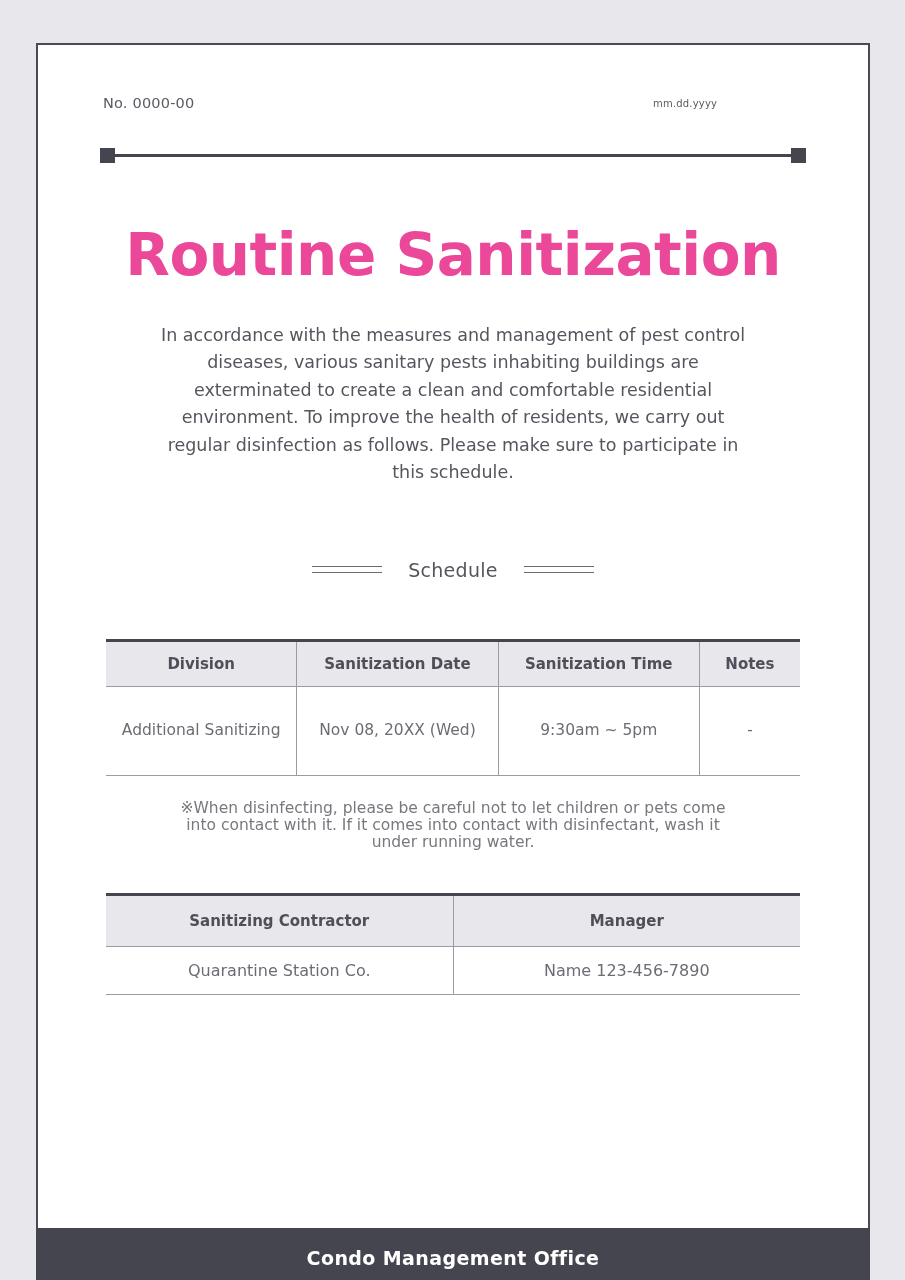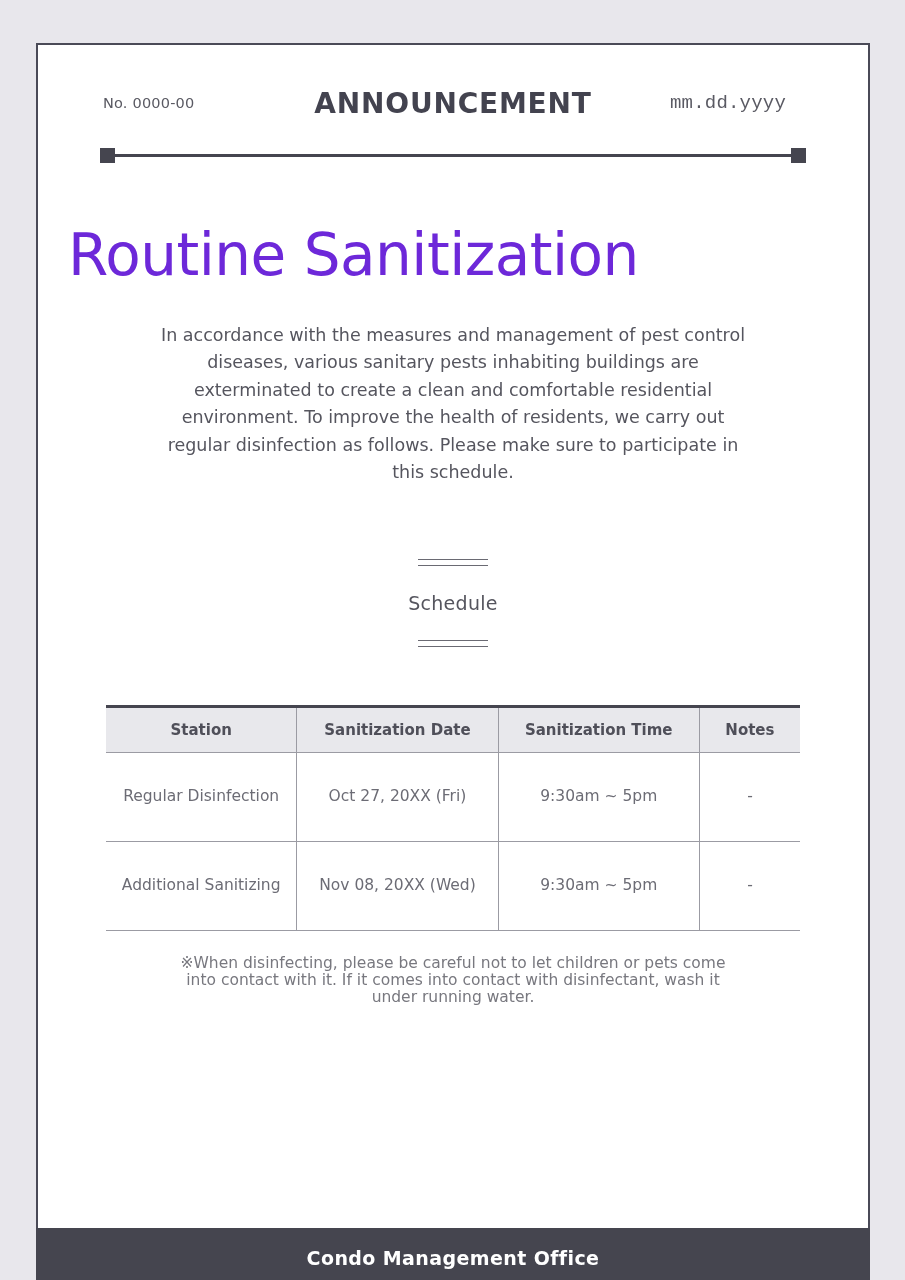--- a/index.html
+++ b/index.html
@@ -65,28 +65,27 @@
   .doc-title {
     font-size: 28px;
     font-weight: bold;
     color: #43434f;
     letter-spacing: 0.8px;
     text-align: center;
     flex: 1 1 auto;
   }
 
   .doc-date {
-    font-size: 19px;
+    font-size: 10px;
     color: #5a5a63;
     letter-spacing: 0.2px;
     white-space: nowrap;
-    text-align: center;
+    text-align: left;
     flex: 0 0 auto;
     width: 150px;
-    font-family: Liberation Mono, monospace;
   }
 
   
   .rule-bar {
     position: relative;
     height: 16px;
     margin: 8px 32px 0 32px;
     display: flex;
     align-items: center;
   }
@@ -97,24 +96,24 @@
     flex: 0 0 auto;
   }
   .rule-line {
     flex: 1 1 auto;
     height: 3px;
     background: #45454f;
   }
 
   
   .main-title {
-    text-align: left;
+    text-align: center;
     font-size: 58px;
-    font-weight: normal;
-    color: #6d28d9;
+    font-weight: bold;
+    color: #ec4899;
     letter-spacing: -0.5px;
     margin-top: 62px;
     line-height: 1.05;
   }
 
   
   .body-copy {
     margin: 36px auto 12px auto;
     width: 600px;
     text-align: center;
@@ -123,21 +122,20 @@
     color: #55555e;
   }
 
   
   .schedule-divider {
     display: flex;
     align-items: center;
     justify-content: center;
     gap: 26px;
     margin-top: 72px;
-    flex-direction: column;
   }
   .sd-rule {
     width: 70px;
     height: 7px;
     border-top: 1.5px solid #6a6a73;
     border-bottom: 1.5px solid #6a6a73;
     flex: 0 0 auto;
   }
   .sd-label {
     font-size: 19px;
@@ -251,21 +249,20 @@
 </head>
 <body>
 
 <div class="page-backdrop">
 
   <div class="sheet">
     <div class="sheet-inner">
 
       <div class="doc-header">
         <div class="doc-no">No. 0000-00</div>
-        <div class="doc-title">ANNOUNCEMENT</div>
         <div class="doc-date">mm.dd.yyyy</div>
       </div>
 
       <div class="rule-bar">
         <span class="rule-cap"></span>
         <span class="rule-line"></span>
         <span class="rule-cap"></span>
       </div>
 
       <h1 class="main-title">Routine Sanitization</h1>
@@ -275,45 +272,55 @@
       <div class="schedule-divider">
         <span class="sd-rule"></span>
         <span class="sd-label">Schedule</span>
         <span class="sd-rule"></span>
       </div>
 
       <div class="schedule-table-wrap">
         <table class="doc-table">
           <thead>
             <tr>
-              <th class="col-division">Station</th>
+              <th class="col-division">Division</th>
               <th class="col-date">Sanitization Date</th>
               <th class="col-time">Sanitization Time</th>
               <th class="col-notes">Notes</th>
             </tr>
           </thead>
           <tbody>
-            <tr>
-              <td>Regular Disinfection</td>
-              <td>Oct 27, 20XX (Fri)</td>
-              <td>9:30am ~ 5pm</td>
-              <td>-</td>
-            </tr>
             <tr>
               <td>Additional Sanitizing</td>
               <td>Nov 08, 20XX (Wed)</td>
               <td>9:30am ~ 5pm</td>
               <td>-</td>
             </tr>
           </tbody>
         </table>
       </div>
 
       <p class="table-note">※When disinfecting, please be careful not to let children or pets come into contact with it. If it comes into contact with disinfectant, wash it under running water.</p>
 
+      <div class="contact-table-wrap">
+        <table class="contact-table">
+          <thead>
+            <tr>
+              <th>Sanitizing Contractor</th>
+              <th>Manager</th>
+            </tr>
+          </thead>
+          <tbody>
+            <tr>
+              <td>Quarantine Station Co.</td>
+              <td>Name 123-456-7890</td>
+            </tr>
+          </tbody>
+        </table>
+      </div>
 
     </div>
   </div>
 
   <div class="doc-footer">
     <span class="doc-footer-label">Condo Management Office</span>
   </div>
 
 </div>
 

